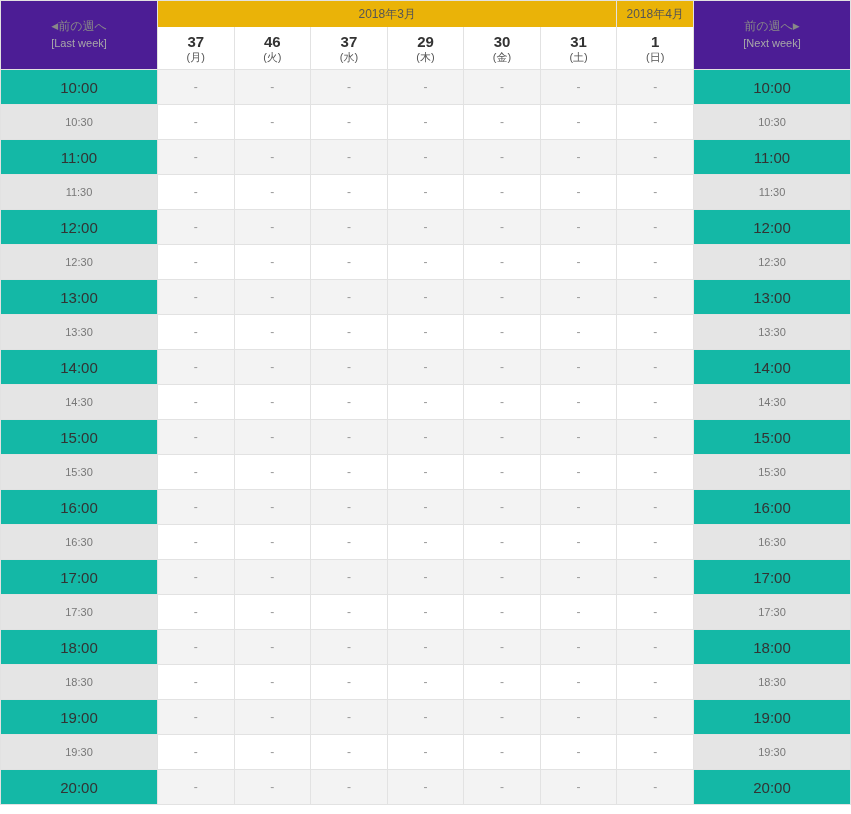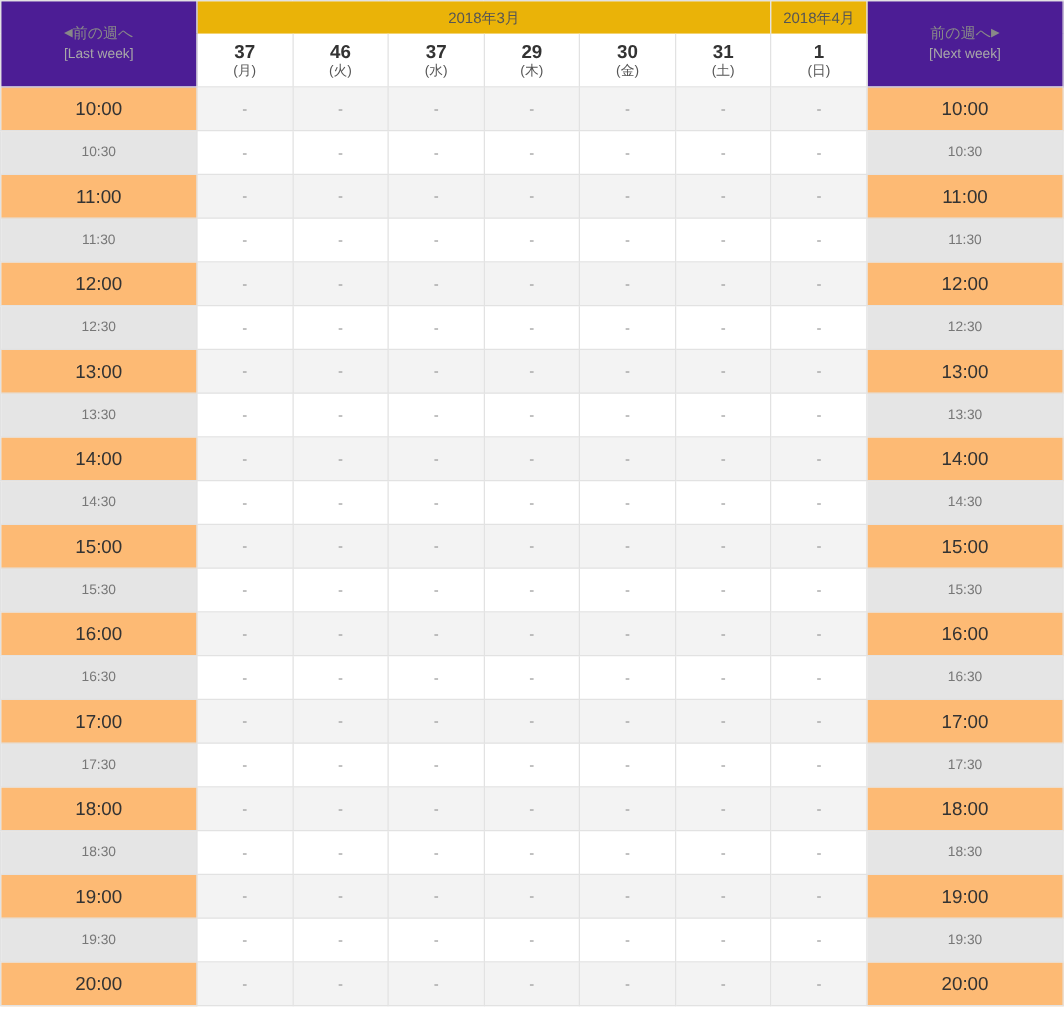--- a/index.html
+++ b/index.html
@@ -76,21 +76,21 @@
     line-height: 17px;
   }
   .day-head .dwk {
     display: block;
     font-size: 11px;
     color: #555555;
     line-height: 14px;
   }
   
   tr.hour-row td.time-cell {
-    background: #fdba74;
+    background: #14b8a6;
     font-size: 15px;
     font-weight: bold;
     color: #333333;
     height: 34px;
   }
   tr.half-row td.time-cell {
     background: #e5e5e5;
     font-size: 11px;
     color: #777777;
     height: 34px;

